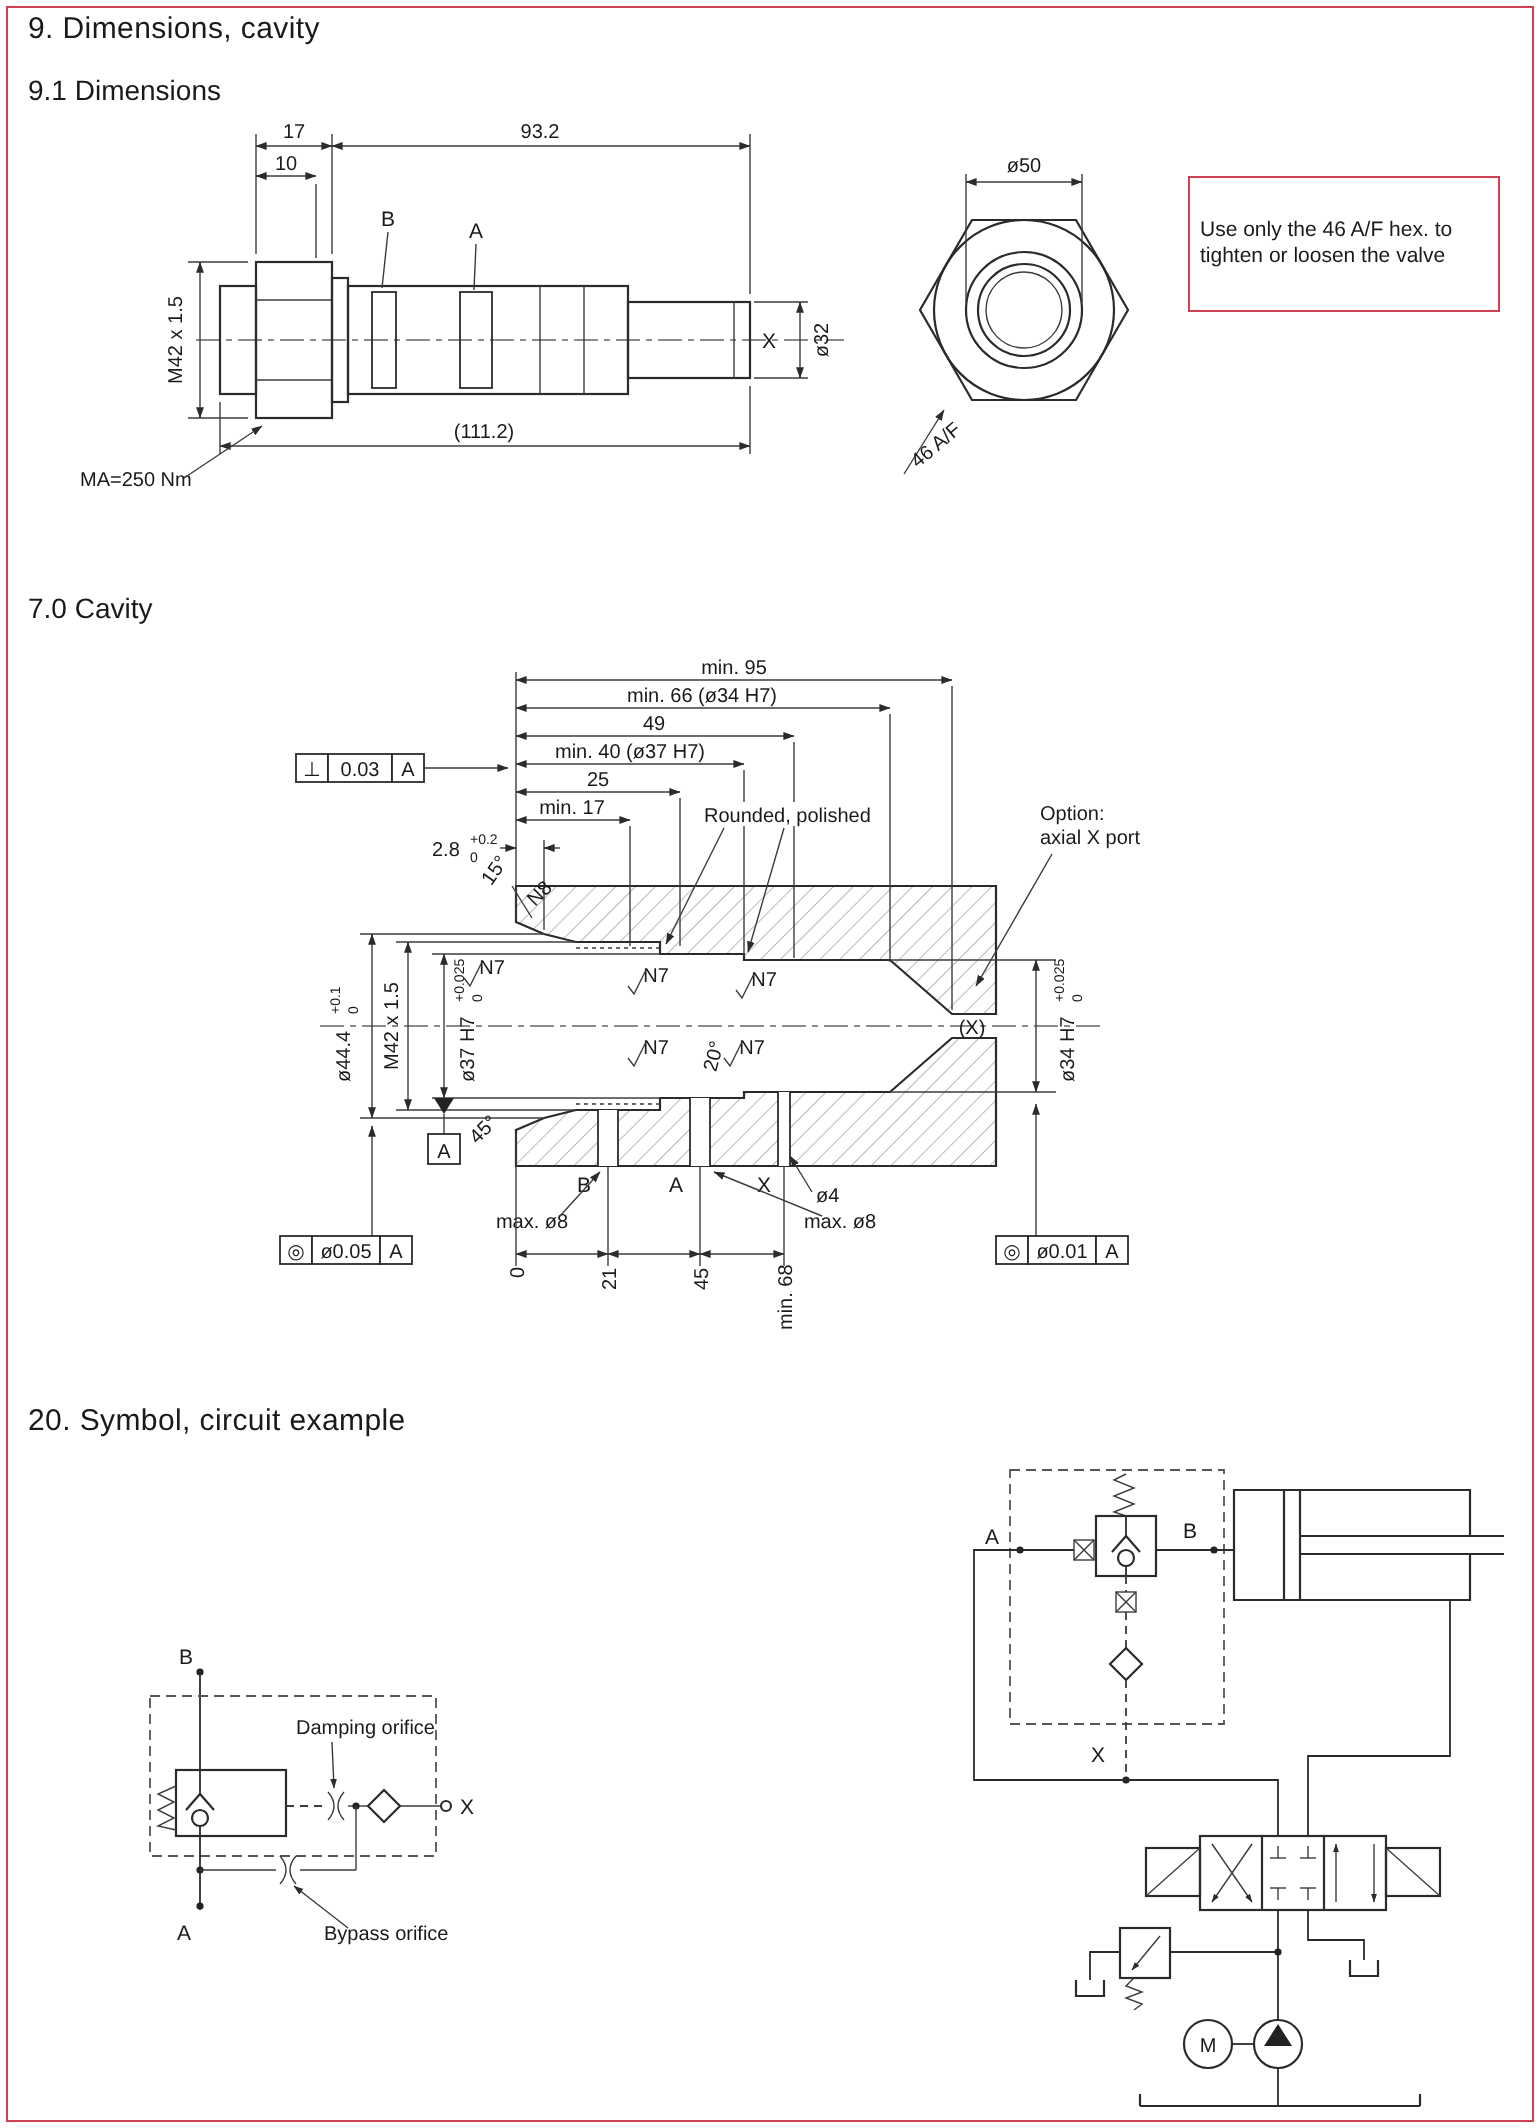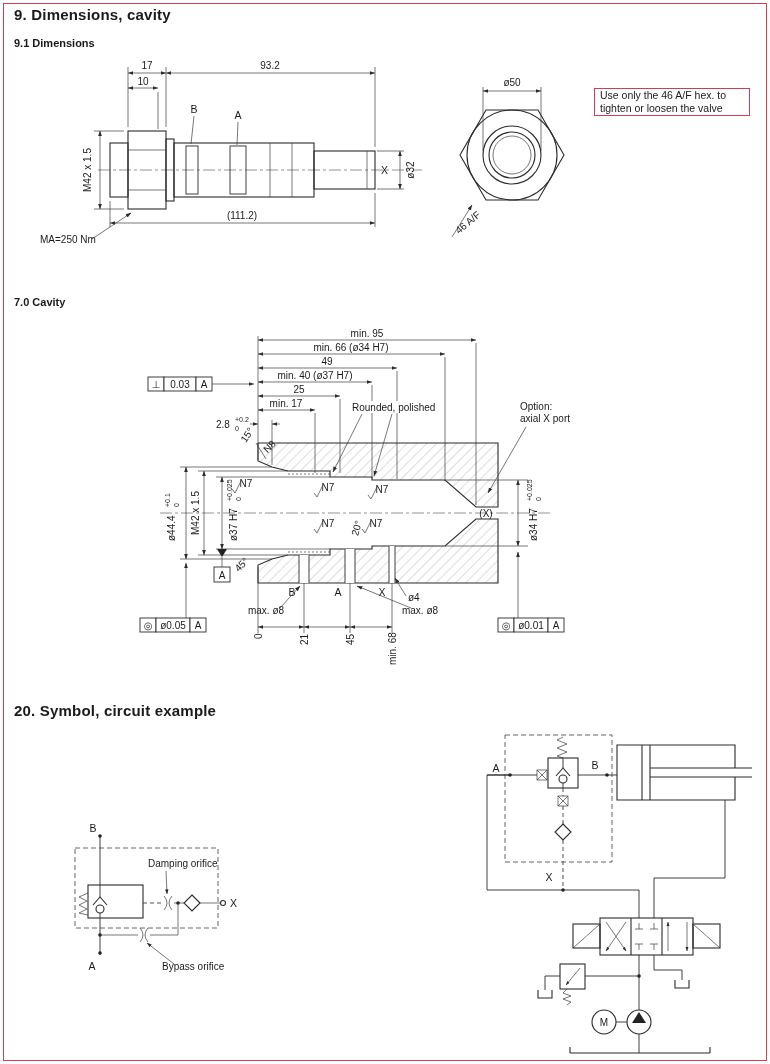--- a/index.html
+++ b/index.html
@@ -2,25 +2,25 @@
 <html style="--accent: #cf3f52;"><head>
 <meta charset="utf-8">
 <style>
   * { margin:0; padding:0; box-sizing:border-box; }
   html,body { background:#fff; }
   body {
     width:770px; height:1064px; position:relative; overflow:hidden;
     font-family:"Liberation Sans", sans-serif; color:#1a1a1a;
   }
   .page-border { position:absolute; inset:3px; border:1px solid var(--accent,#cf3f52); pointer-events:none; }
-  h1 { position:absolute; font-size:15px; font-weight:bold; letter-spacing:.2px; }
-  h2 { position:absolute; font-size:11px; font-weight:bold; }
+  h1 { position:absolute; font-size:15px; font-weight:normal; letter-spacing:.2px; }
+  h2 { position:absolute; font-size:14px; font-weight:normal; }
   .note-box {
     position:absolute; left:594px; top:88px; width:156px;
-    border:1px solid var(--accent,#cf3f52); padding:0 5px;
+    border:1px solid var(--accent,#cf3f52); padding:20px 5px;
     font-size:10.5px; line-height:1.25;
   }
   svg { position:absolute; overflow:visible; }
   svg text { font-family:"Liberation Sans", sans-serif; font-size:10px; fill:#1a1a1a; }
   svg text.small { font-size:7px; }
   svg text.port { font-size:10.5px; }
   .ln   { stroke:#2b2b2b; stroke-width:1.1; fill:none; }
   .med  { stroke:#2b2b2b; stroke-width: .9; fill:none; }
   .thin { stroke:#3c3c3c; stroke-width:.7; fill:none; }
   .cl   { stroke:#666; stroke-width:.7; fill:none; stroke-dasharray:12 3 3 3; }

